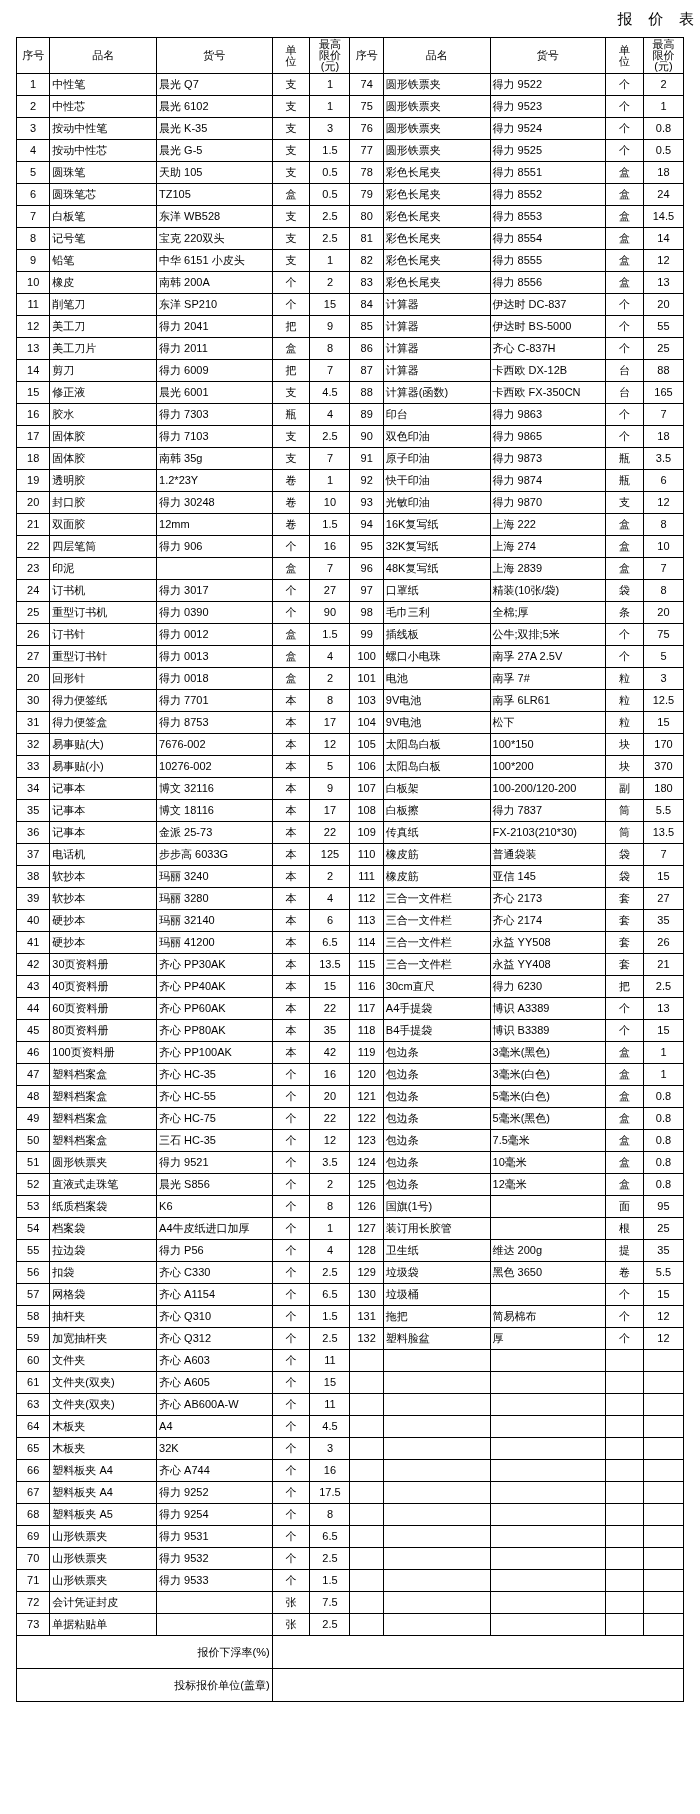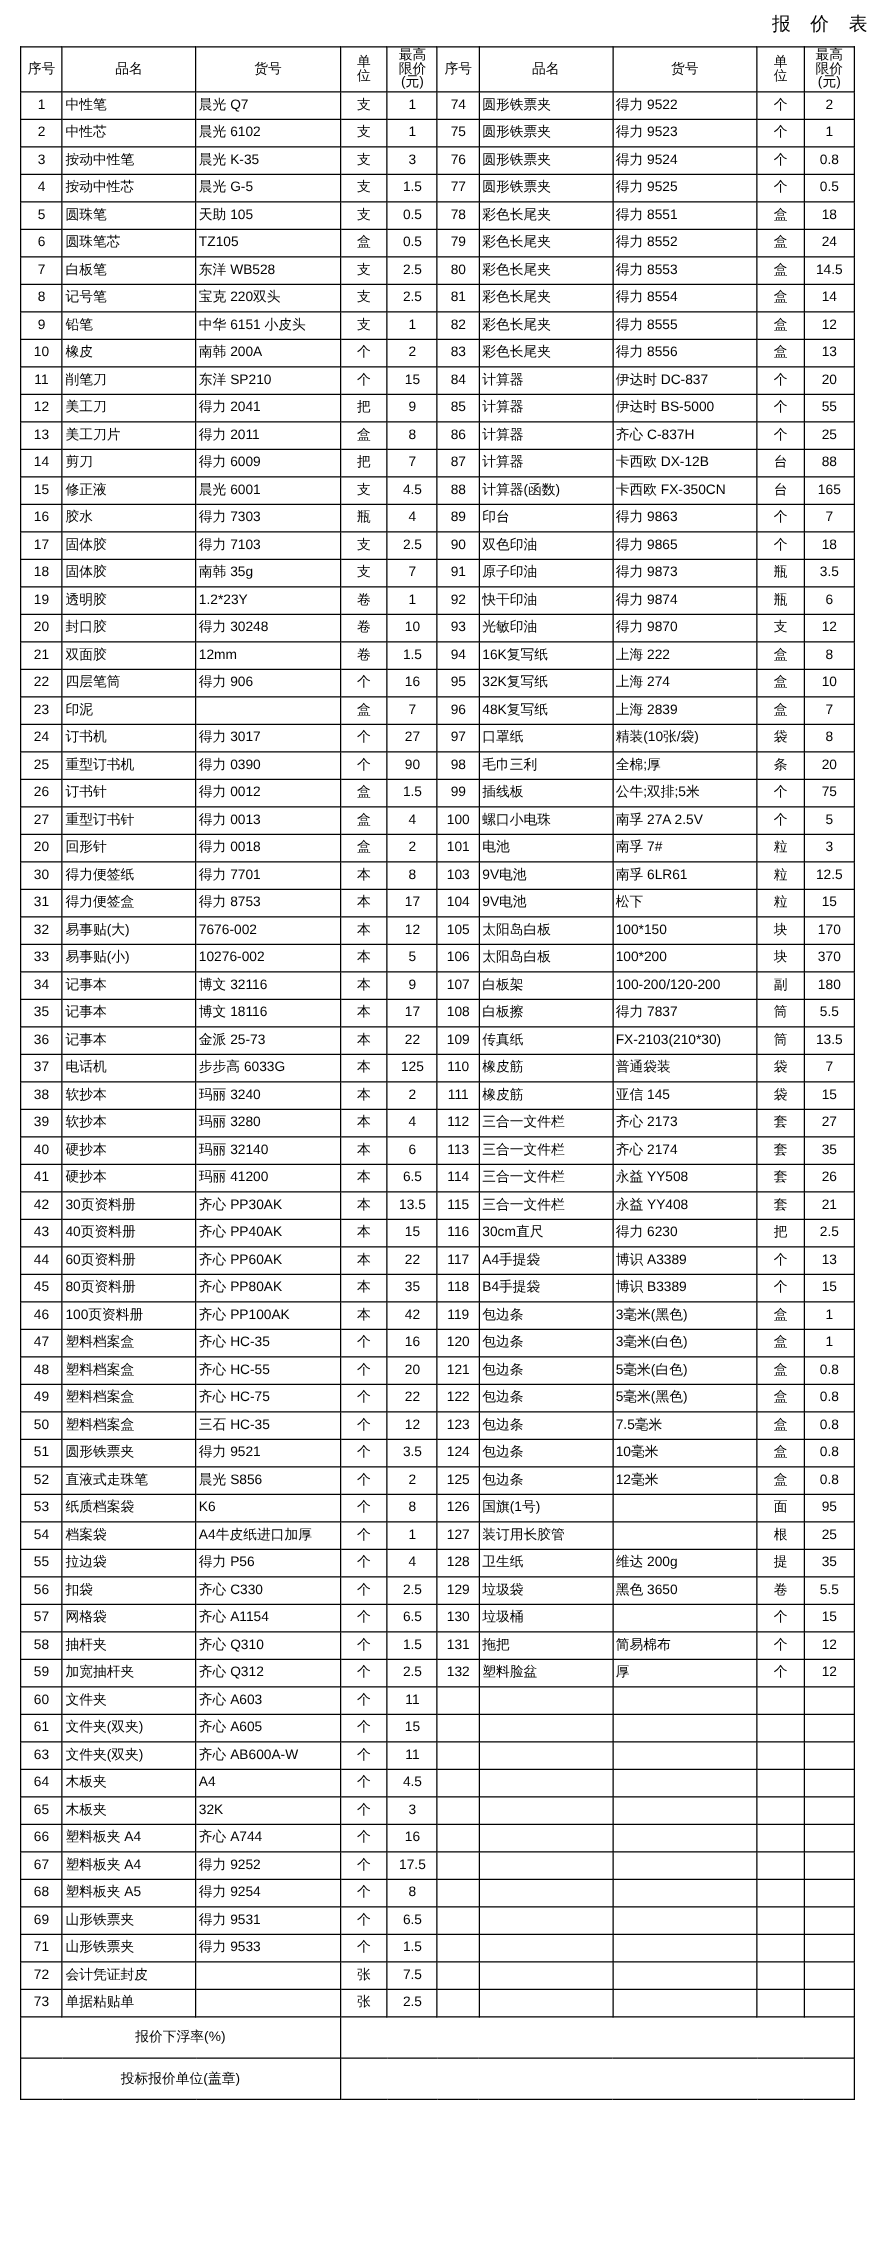--- a/index.html
+++ b/index.html
@@ -12,21 +12,21 @@
   td.c{text-align:center;}
   td.l{text-align:left;padding-left:4px;}
   
   col.seq{width:30px;}
   col.name{width:96px;}
   col.code{width:104px;}
   col.unit{width:34px;}
   col.price{width:36px;}
   .two-line{display:block;line-height:11px;}
   tr.footrow td{height:30px;}
-  .foot-label{text-align:center;padding-left:10px;font-size:12px;}
+  .foot-label{text-align:right;padding-left:10px;font-size:12px;}
 </style>
 </head>
 <body>
 
 <div class="page">
 
   <div class="doc-title">报 价 表</div>
 
   <table class="main">
     <colgroup>
@@ -868,20 +868,32 @@
           <td class="l">得力 9531</td>
           <td class="c">个</td>
           <td class="c">6.5</td>
           <td></td>
           <td></td>
           <td></td>
           <td></td>
           <td></td>
         </tr>
         <tr>
+          <td class="c">70</td>
+          <td class="l">山形铁票夹</td>
+          <td class="l">得力 9532</td>
+          <td class="c">个</td>
+          <td class="c">2.5</td>
+          <td></td>
+          <td></td>
+          <td></td>
+          <td></td>
+          <td></td>
+        </tr>
+        <tr>
           <td class="c">71</td>
           <td class="l">山形铁票夹</td>
           <td class="l">得力 9533</td>
           <td class="c">个</td>
           <td class="c">1.5</td>
           <td></td>
           <td></td>
           <td></td>
           <td></td>
           <td></td>

